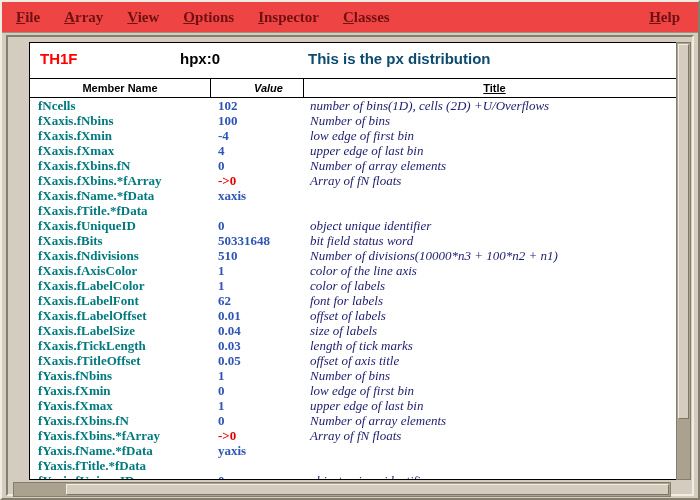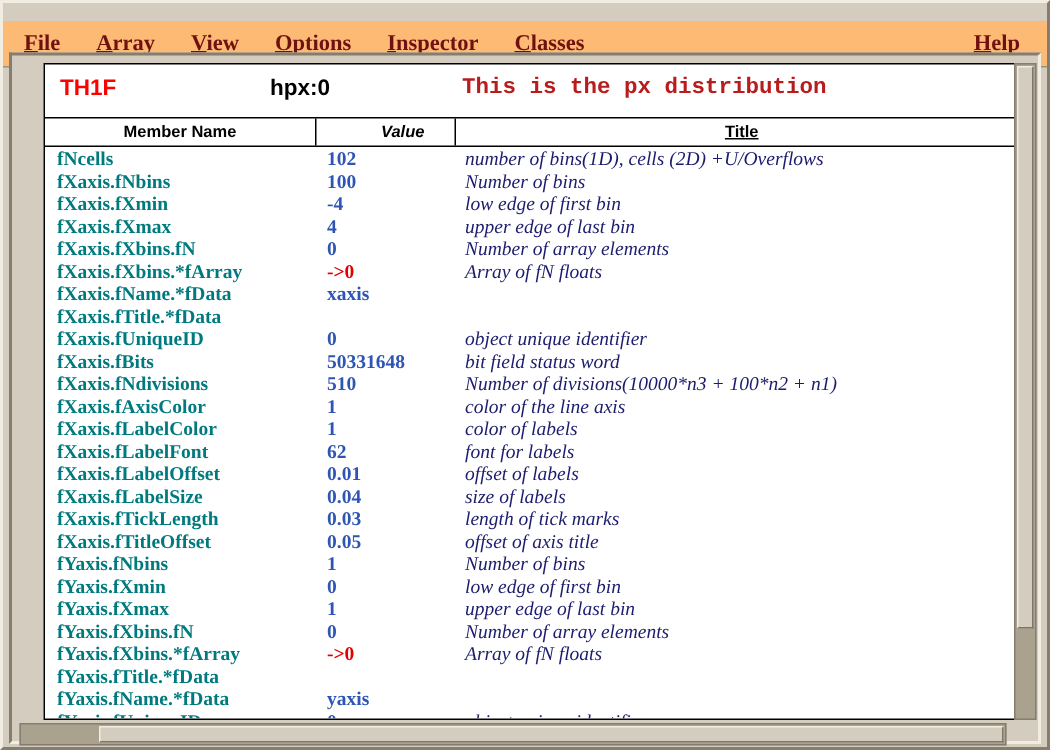--- a/index.html
+++ b/index.html
@@ -7,23 +7,23 @@
   body { font-family:"Liberation Serif", serif; }
 
   .window {
     position:relative; width:700px; height:500px; background:#d3ccbf;
     border-top:2px solid #f1ede3; border-left:2px solid #f1ede3;
     border-right:2px solid #857e6f; border-bottom:2px solid #857e6f;
   }
 
   
   .menubar {
-    position:absolute; left:0; top:12px; right:0; height:31px;
+    position:absolute; left:0; top:0; right:0; height:31px;
     display:flex; align-items:center; padding:0 14px; gap:24px;
-    border-bottom:1px solid #9a9283; background:#fdba74;
+    border-bottom:1px solid #9a9283; background:#ef4444;
   }
   .menu-item {
     display:inline-block; font-weight:bold; font-size:15px;
     color:#701010; cursor:default; white-space:nowrap;
   }
   .menu-item::first-letter { text-decoration:underline; }
   .menu-help { margin-left:auto; padding-right:4px; }
 
   
   .content {
@@ -34,21 +34,21 @@
   }
 
   
   .canvas {
     position:absolute; left:5px; top:5px; width:658px; height:438px;
     background:#ffffff; border:1px solid #000; overflow:hidden;margin-left:16px;
   }
   .obj-header { position:absolute; left:0; top:7px; right:0; height:24px; font-family:"Liberation Sans", sans-serif; font-weight:bold; font-size:15px; }
   .obj-class  { position:absolute; left:10px;  color:#ff0000; }
   .obj-name   { position:absolute; left:150px; color:#000000; }
-  .obj-title  { position:absolute; left:278px; color:#b91c1c;font-family:Liberation Mono, monospace; }
+  .obj-title  { position:absolute; left:278px; color:#0c4a6e; }
 
   .hline { position:absolute; left:0; right:0; height:0; border-top:1px solid #000; }
   .hline1 { top:35px; }
   .hline2 { top:54px; }
   .vsep { position:absolute; top:36px; height:18px; width:1px; background:#000; }
   .vsep1 { left:180px; }
   .vsep2 { left:273px; }
 
   .col-head {
     position:absolute; top:39px; font-family:"Liberation Sans", sans-serif;
@@ -230,27 +230,27 @@
             <span class="cell name">fYaxis.fXbins.fN</span>
             <span class="cell value">0</span>
             <span class="cell title">Number of array elements</span>
           </div>
           <div class="trow">
             <span class="cell name">fYaxis.fXbins.*fArray</span>
             <span class="cell value pointer">-&gt;0</span>
             <span class="cell title">Array of fN floats</span>
           </div>
           <div class="trow">
+            <span class="cell name">fYaxis.fName.*fData</span>
+            <span class="cell value">yaxis</span>
+            <span class="cell title"></span>
+          </div>
+          <div class="trow">
             <span class="cell name">fYaxis.fTitle.*fData</span>
             <span class="cell value"></span>
-            <span class="cell title"></span>
-          </div>
-          <div class="trow">
-            <span class="cell name">fYaxis.fName.*fData</span>
-            <span class="cell value">yaxis</span>
             <span class="cell title"></span>
           </div>
           <div class="trow">
             <span class="cell name">fYaxis.fUniqueID</span>
             <span class="cell value">0</span>
             <span class="cell title">object unique identifier</span>
           </div>
         </div>
     </div>
 

